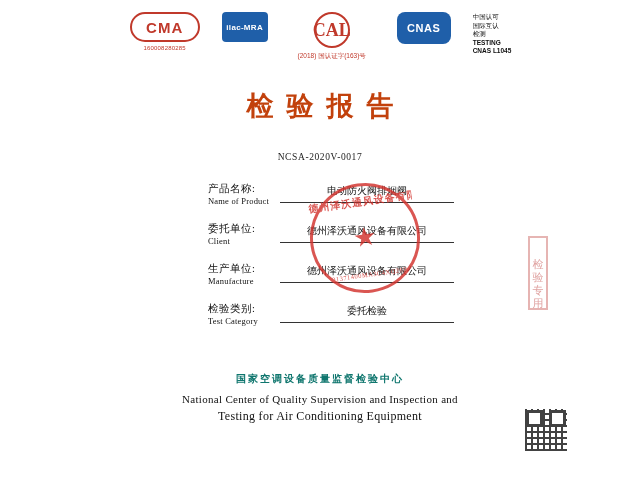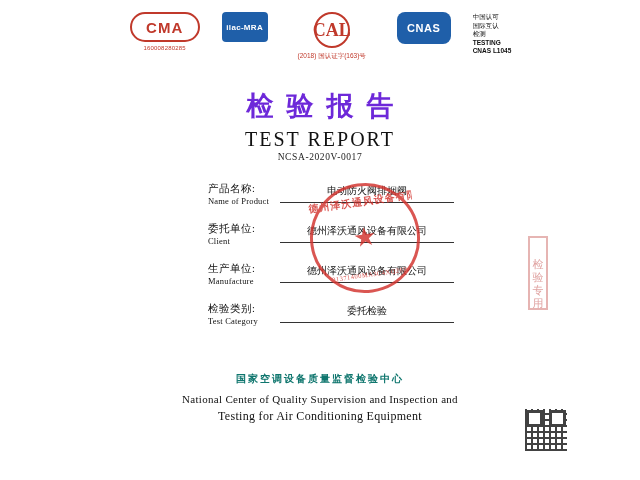--- a/index.html
+++ b/index.html
@@ -138,21 +138,21 @@
   .title-cn {
     position: absolute;
     top: 88px;
     left: 0;
     width: 640px;
     text-align: center;
     font-size: 27px;
     font-weight: bold;
     letter-spacing: 13px;
     text-indent: 13px;
-    color: #6d28d9;
+    color: #c2410c;
     font-family: "Liberation Serif", serif;
   }
   .title-en {
     position: absolute;
     top: 128px;
     left: 0;
     width: 640px;
     text-align: center;
     font-size: 20px;
     letter-spacing: 2px;
@@ -379,21 +379,20 @@
       <div>中国认可</div>
       <div>国际互认</div>
       <div>检测</div>
       <div class="bold">TESTING</div>
       <div class="bold">CNAS L1045</div>
     </div>
   </div>
 
 
   <div class="title-cn">检验报告</div>
-  <div class="title-en">TEST REPORT</div>
   <div class="report-no">NCSA-2020V-0017</div>
 
   <div class="fields">
 
     <div class="field-row">
       <div class="field-label">
         <span class="cn">产品名称:</span>
         <span class="en">Name of Product</span>
       </div>
       <div class="field-value">电动防火阀排烟阀</div>

